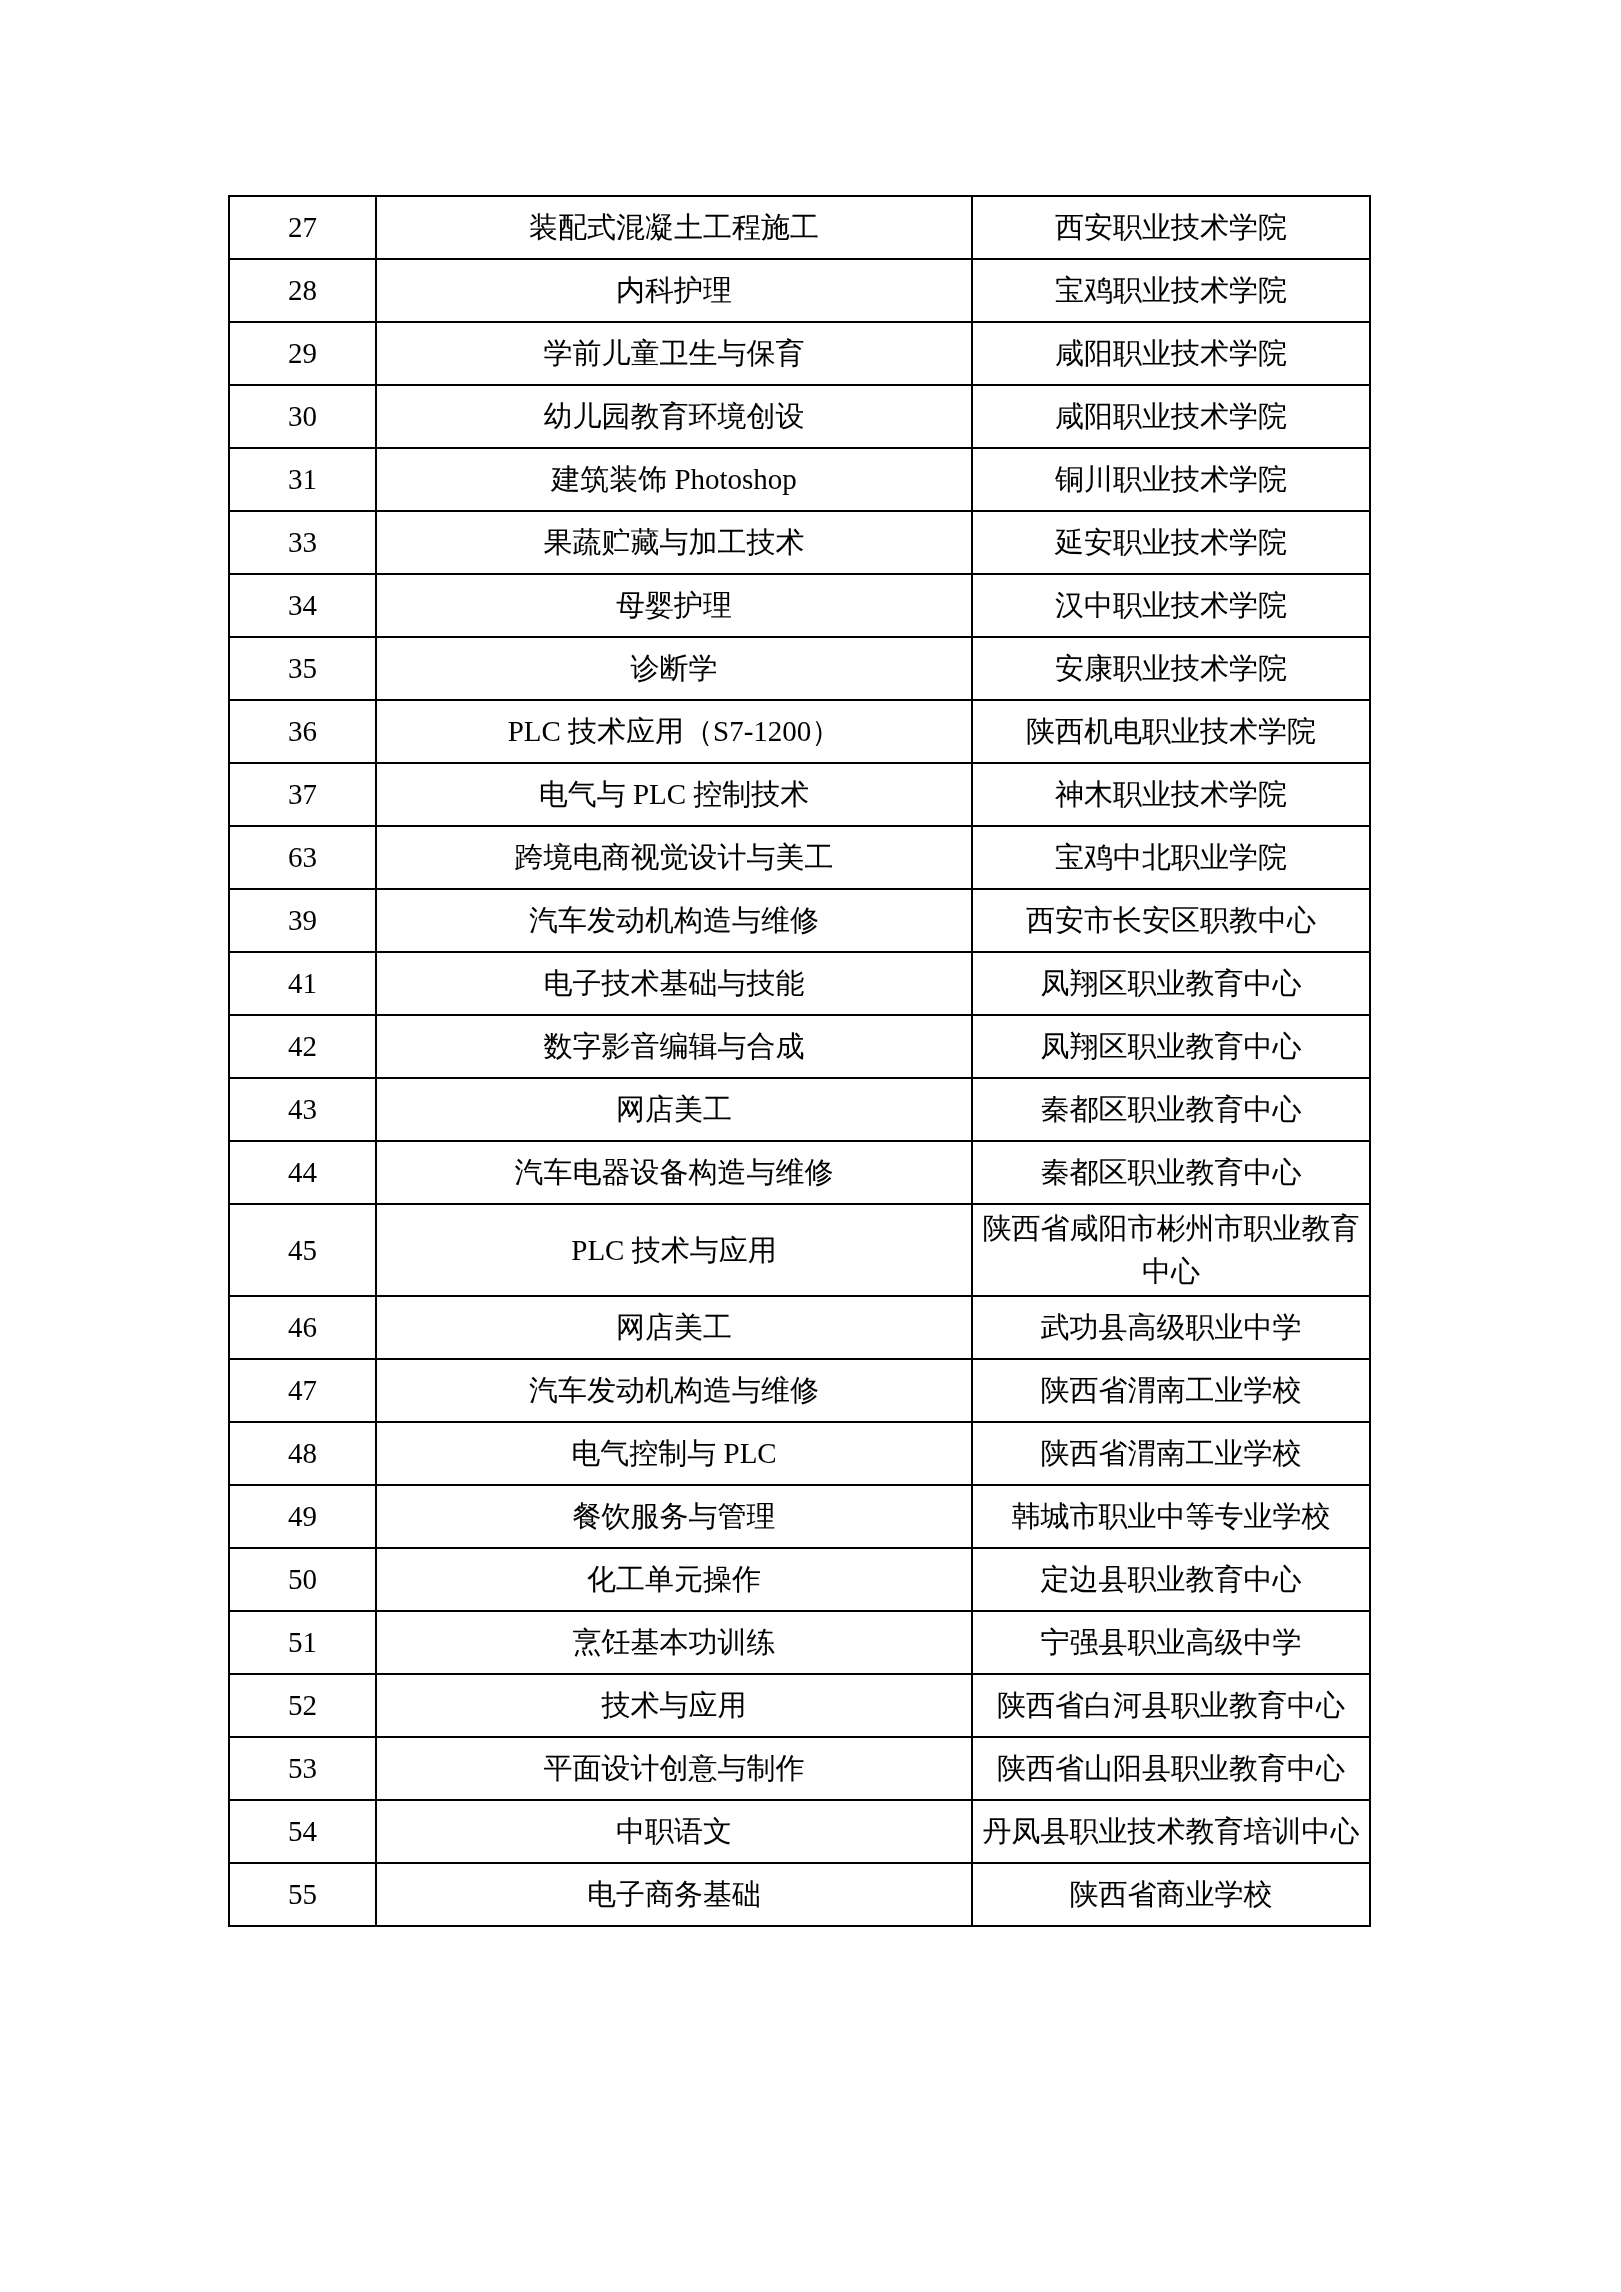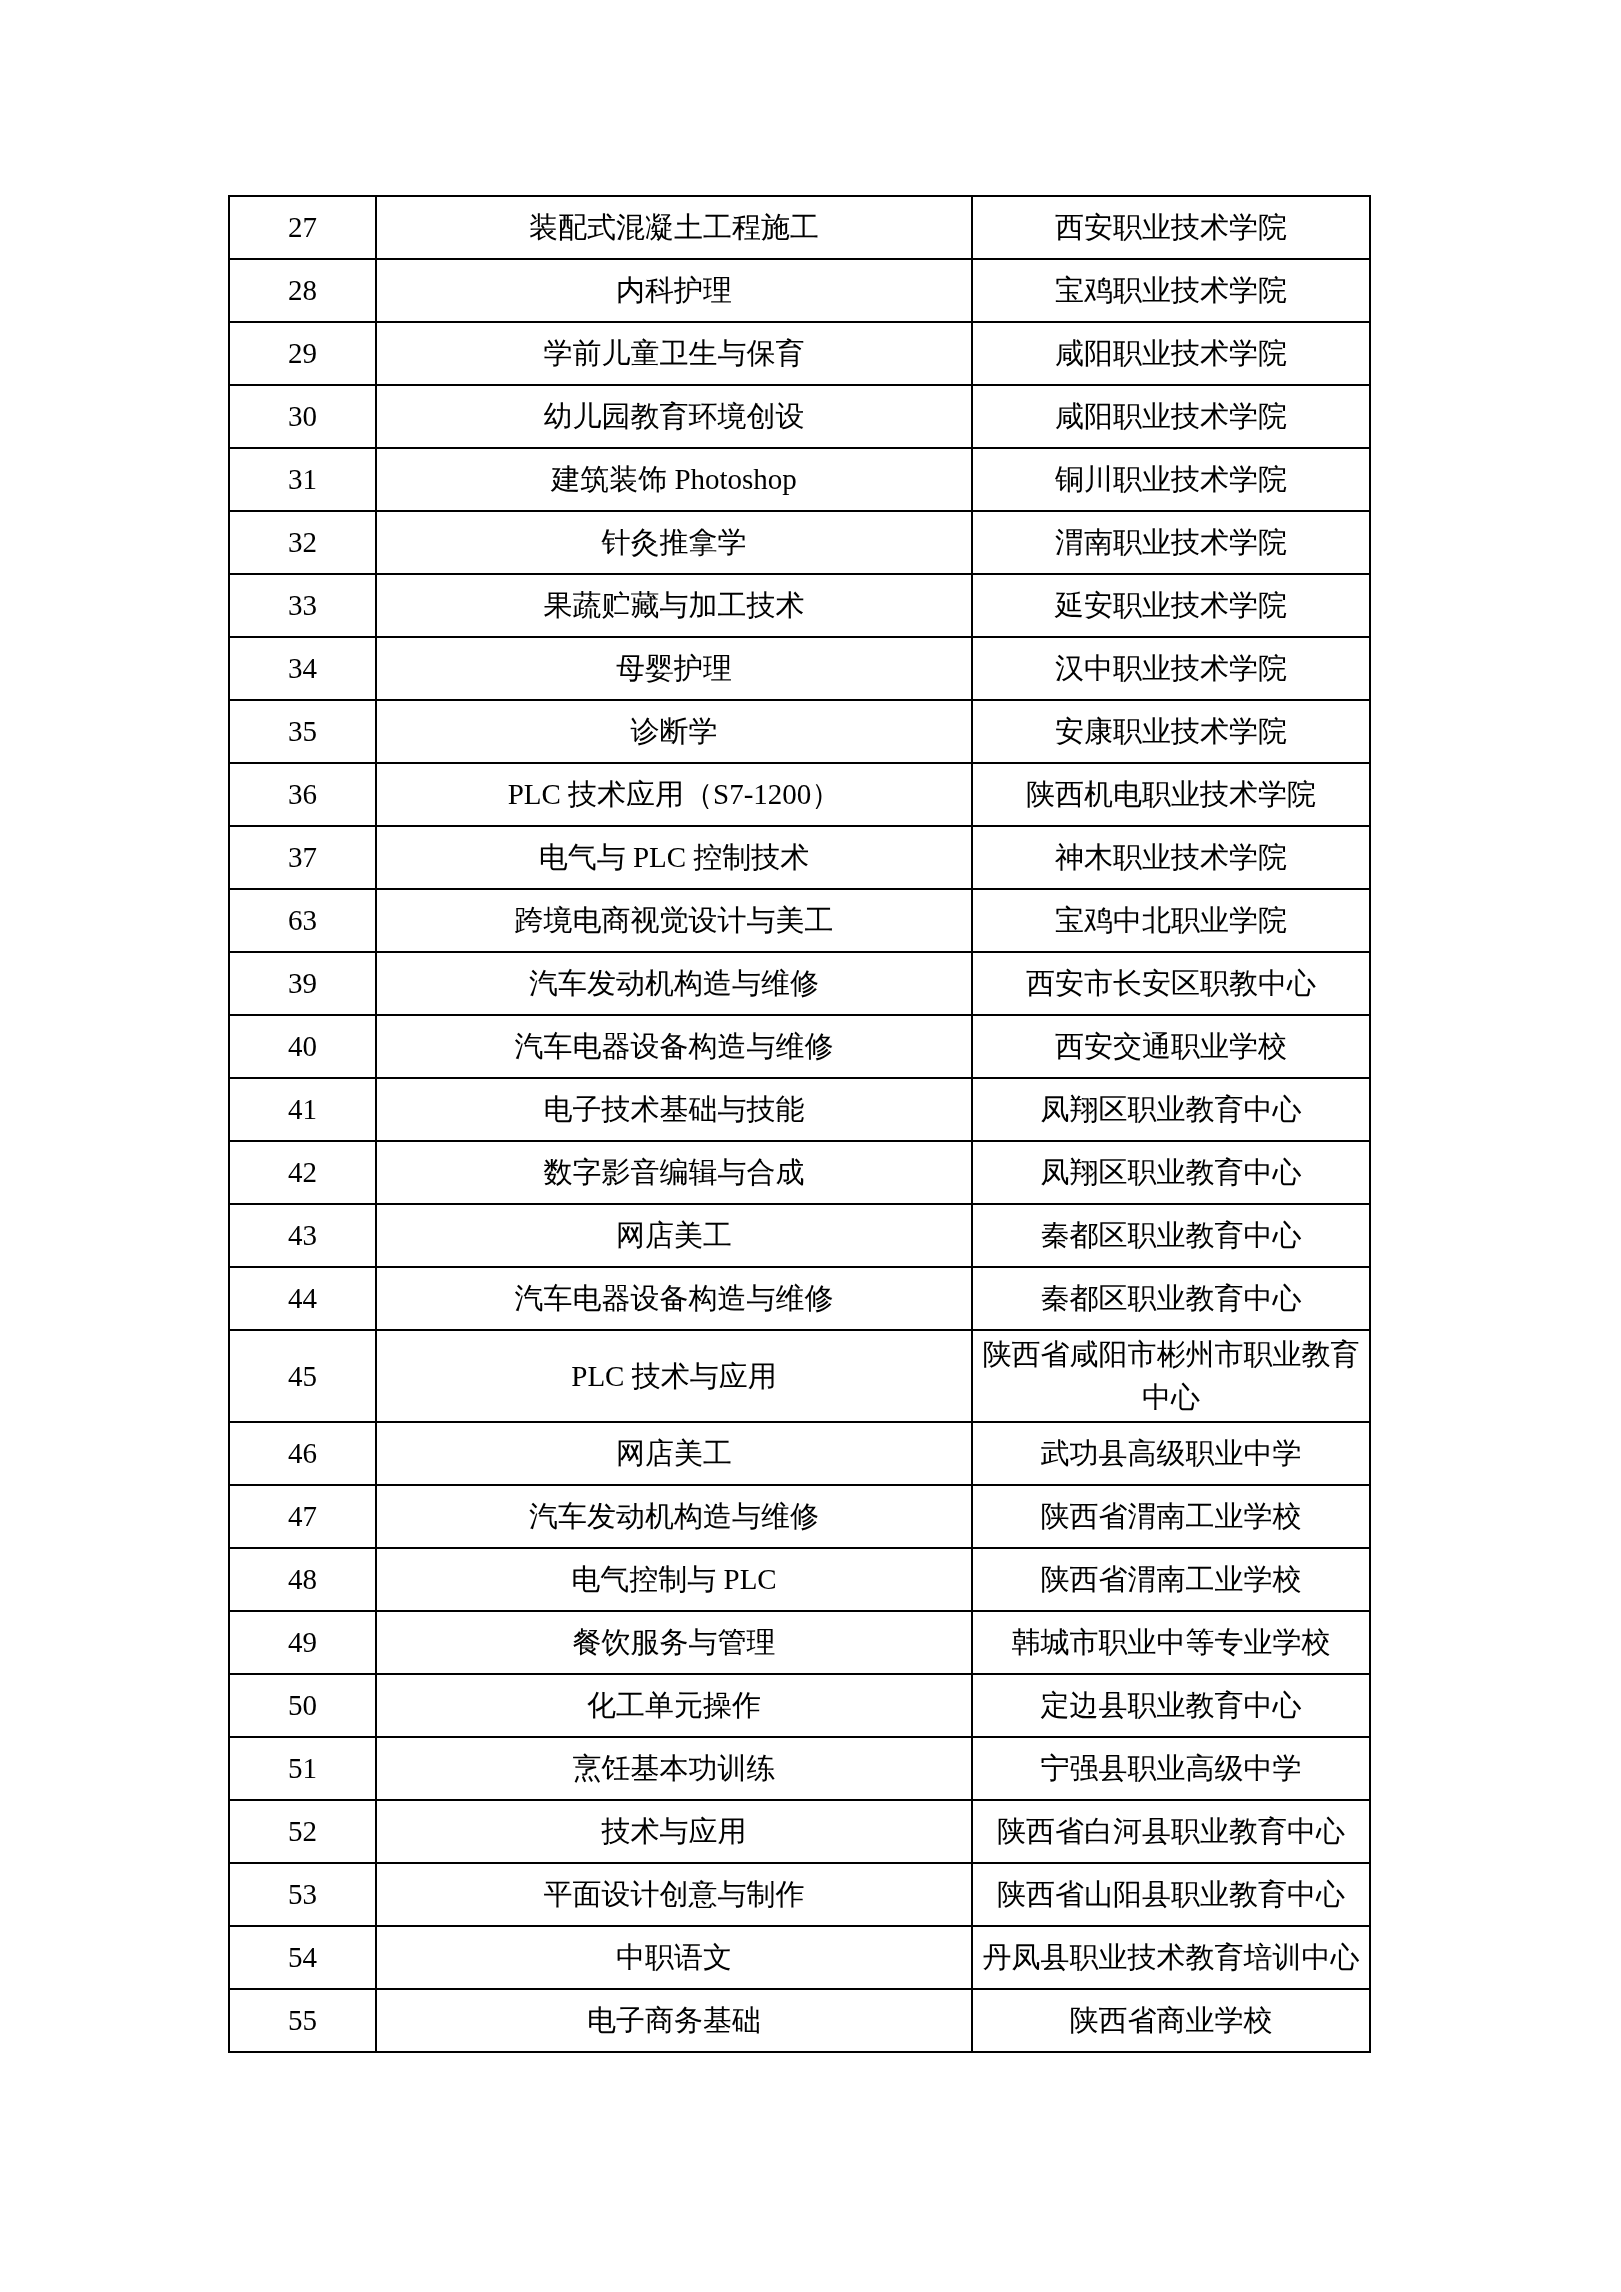--- a/index.html
+++ b/index.html
@@ -78,25 +78,20 @@
     <td class="col-course">幼儿园教育环境创设</td>
     <td class="col-school">咸阳职业技术学院</td>
   </tr>
 
   <tr>
     <td class="col-no">31</td>
     <td class="col-course">建筑装饰 Photoshop</td>
     <td class="col-school">铜川职业技术学院</td>
   </tr>
 
-  <tr>
-    <td class="col-no">32</td>
-    <td class="col-course">针灸推拿学</td>
-    <td class="col-school">渭南职业技术学院</td>
-  </tr>
 
   <tr>
     <td class="col-no">33</td>
     <td class="col-course">果蔬贮藏与加工技术</td>
     <td class="col-school">延安职业技术学院</td>
   </tr>
 
   <tr>
     <td class="col-no">34</td>
     <td class="col-course">母婴护理</td>
@@ -126,25 +121,20 @@
     <td class="col-course">跨境电商视觉设计与美工</td>
     <td class="col-school">宝鸡中北职业学院</td>
   </tr>
 
   <tr>
     <td class="col-no">39</td>
     <td class="col-course">汽车发动机构造与维修</td>
     <td class="col-school">西安市长安区职教中心</td>
   </tr>
 
-  <tr>
-    <td class="col-no">40</td>
-    <td class="col-course">汽车电器设备构造与维修</td>
-    <td class="col-school">西安交通职业学校</td>
-  </tr>
 
   <tr>
     <td class="col-no">41</td>
     <td class="col-course">电子技术基础与技能</td>
     <td class="col-school">凤翔区职业教育中心</td>
   </tr>
 
   <tr>
     <td class="col-no">42</td>
     <td class="col-course">数字影音编辑与合成</td>

